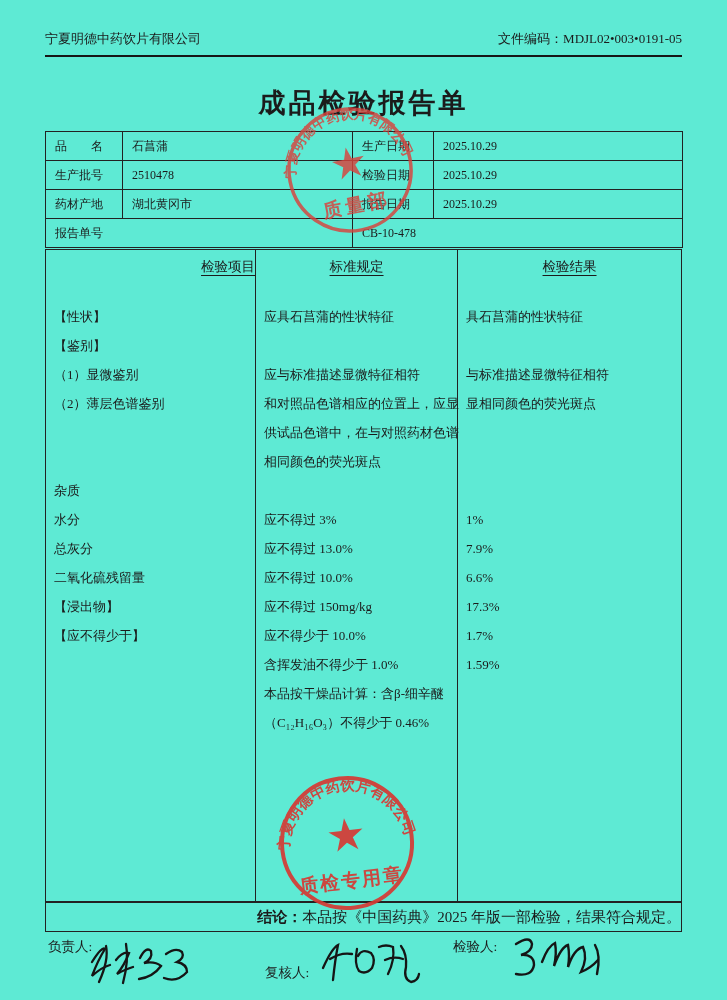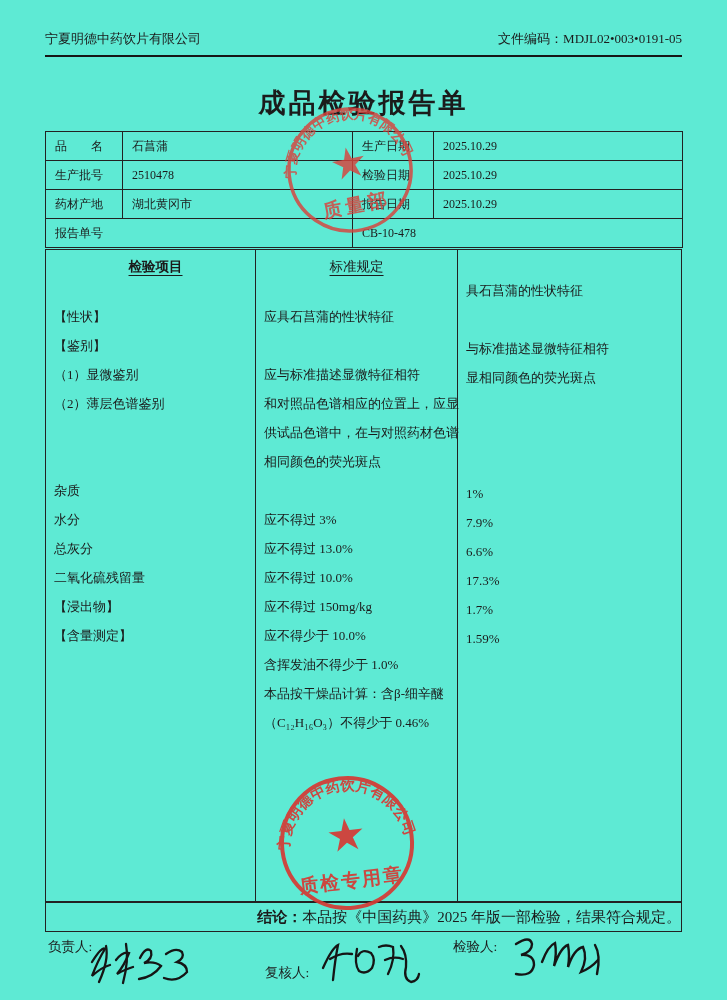--- a/index.html
+++ b/index.html
@@ -34,21 +34,21 @@
     border:1px solid #222;box-sizing:border-box;display:flex;
   }
   .main-col{box-sizing:border-box;}
   .col-items{width:211px;border-right:1px solid #222;}
   .col-standards{width:202px;border-right:1px solid #222;}
   .col-results{width:224px;}
   .cell-head{
     margin-top:8px;height:18px;line-height:18px;font-size:13.5px;
     text-decoration:underline;text-underline-offset:4px;
   }
-  .col-items .cell-head{text-align:center;padding-left:10px;font-weight:bold;}
+  .col-items .cell-head{text-align:right;padding-left:10px;}
   .col-standards .cell-head,.col-results .cell-head{text-align:center;}
   .col-lines{margin-top:26px;}
   .tline{
     height:29px;line-height:29px;font-size:13px;
     padding:0 2px 0 8px;white-space:pre;
   }
   
   .conclusion{
     position:absolute;left:45px;top:902px;width:637px;height:30px;
     border:1px solid #222;box-sizing:border-box;line-height:28px;
@@ -114,21 +114,21 @@
           <div class="tline">【鉴别】</div>
           <div class="tline">（1）显微鉴别</div>
           <div class="tline">（2）薄层色谱鉴别</div>
           <div class="tline"></div>
           <div class="tline"></div>
           <div class="tline">杂质</div>
           <div class="tline">水分</div>
           <div class="tline">总灰分</div>
           <div class="tline">二氧化硫残留量</div>
           <div class="tline">【浸出物】</div>
-          <div class="tline">【含量测定】</div>
+          <div class="tline">【应不得少于】</div>
           <div class="tline"></div>
           <div class="tline"></div>
         </div>
     </div>
     <div class="main-col col-standards">
       <div class="cell-head">标准规定</div>
       <div class="col-lines">
           <div class="tline">应具石菖蒲的性状特征</div>
           <div class="tline"></div>
           <div class="tline">应与标准描述显微特征相符</div>
@@ -140,20 +140,21 @@
           <div class="tline">应不得过 13.0%</div>
           <div class="tline">应不得过 10.0%</div>
           <div class="tline">应不得过 150mg/kg</div>
           <div class="tline">应不得少于 10.0%</div>
           <div class="tline">含挥发油不得少于 1.0%</div>
           <div class="tline">本品按干燥品计算：含β-细辛醚</div>
           <div class="tline">（C₁₂H₁₆O₃）不得少于 0.46%</div>
         </div>
     </div>
     <div class="main-col col-results">
+      <div class="cell-head">检验结果</div>
       <div class="col-lines">
           <div class="tline">具石菖蒲的性状特征</div>
           <div class="tline"></div>
           <div class="tline">与标准描述显微特征相符</div>
           <div class="tline">显相同颜色的荧光斑点</div>
           <div class="tline"></div>
           <div class="tline"></div>
           <div class="tline"></div>
           <div class="tline">1%</div>
           <div class="tline">7.9%</div>

